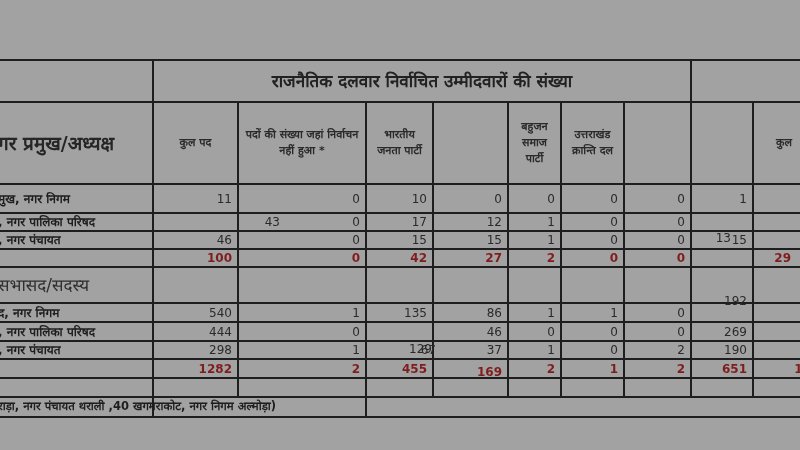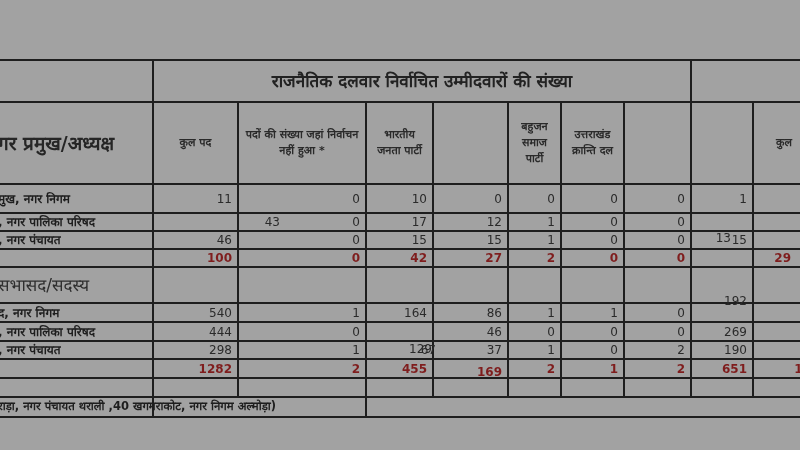--- a/index.html
+++ b/index.html
@@ -107,21 +107,21 @@
       <div class="cell num bold" style="left: 367px; top: 250px; width: 65px; height: 16px;">42</div>
       <div class="cell num bold" style="left: 434px; top: 250px; width: 73px; height: 16px;">27</div>
       <div class="cell num bold" style="left: 509px; top: 250px; width: 51px; height: 16px;">2</div>
       <div class="cell num bold" style="left: 562px; top: 250px; width: 61px; height: 16px;">0</div>
       <div class="cell num bold" style="left: 625px; top: 250px; width: 65px; height: 16px;">0</div>
       <div class="cell num bold" style="left: 692px; top: 250px; width: 60px; height: 16px; margin-left: 44px;">29</div>
       <div class="cell num bold" style="left: 754px; top: 250px; width: 62px; height: 16px;">1</div>
       <div class="cell leftlbl" style="left: -2px; top: 304px; width: 150px; height: 17px;">द, नगर निगम</div>
       <div class="cell num" style="left: 154px; top: 304px; width: 83px; height: 17px;">540</div>
       <div class="cell num" style="left: 239px; top: 304px; width: 126px; height: 17px;">1</div>
-      <div class="cell num" style="left: 367px; top: 304px; width: 65px; height: 17px;">164</div>
+      <div class="cell num" style="left: 367px; top: 304px; width: 65px; height: 17px;">135</div>
       <div class="cell num" style="left: 434px; top: 304px; width: 73px; height: 17px;">86</div>
       <div class="cell num" style="left: 509px; top: 304px; width: 51px; height: 17px;">1</div>
       <div class="cell num" style="left: 562px; top: 304px; width: 61px; height: 17px;">1</div>
       <div class="cell num" style="left: 625px; top: 304px; width: 65px; height: 17px;">0</div>
       <div class="cell num" style="left: 692px; top: 292px; width: 60px; height: 17px;">192</div>
       <div class="cell num" style="left: 754px; top: 304px; width: 62px; height: 17px;">5</div>
       <div class="cell leftlbl" style="left: -2px; top: 323px; width: 150px; height: 17px;">, नगर पालिका परिषद</div>
       <div class="cell num" style="left: 154px; top: 323px; width: 83px; height: 17px;">444</div>
       <div class="cell num" style="left: 239px; top: 323px; width: 126px; height: 17px;">0</div>
       <div class="cell num" style="left: 367px; top: 340px; width: 70px; height: 17px; padding-left: 15px;">129</div>

